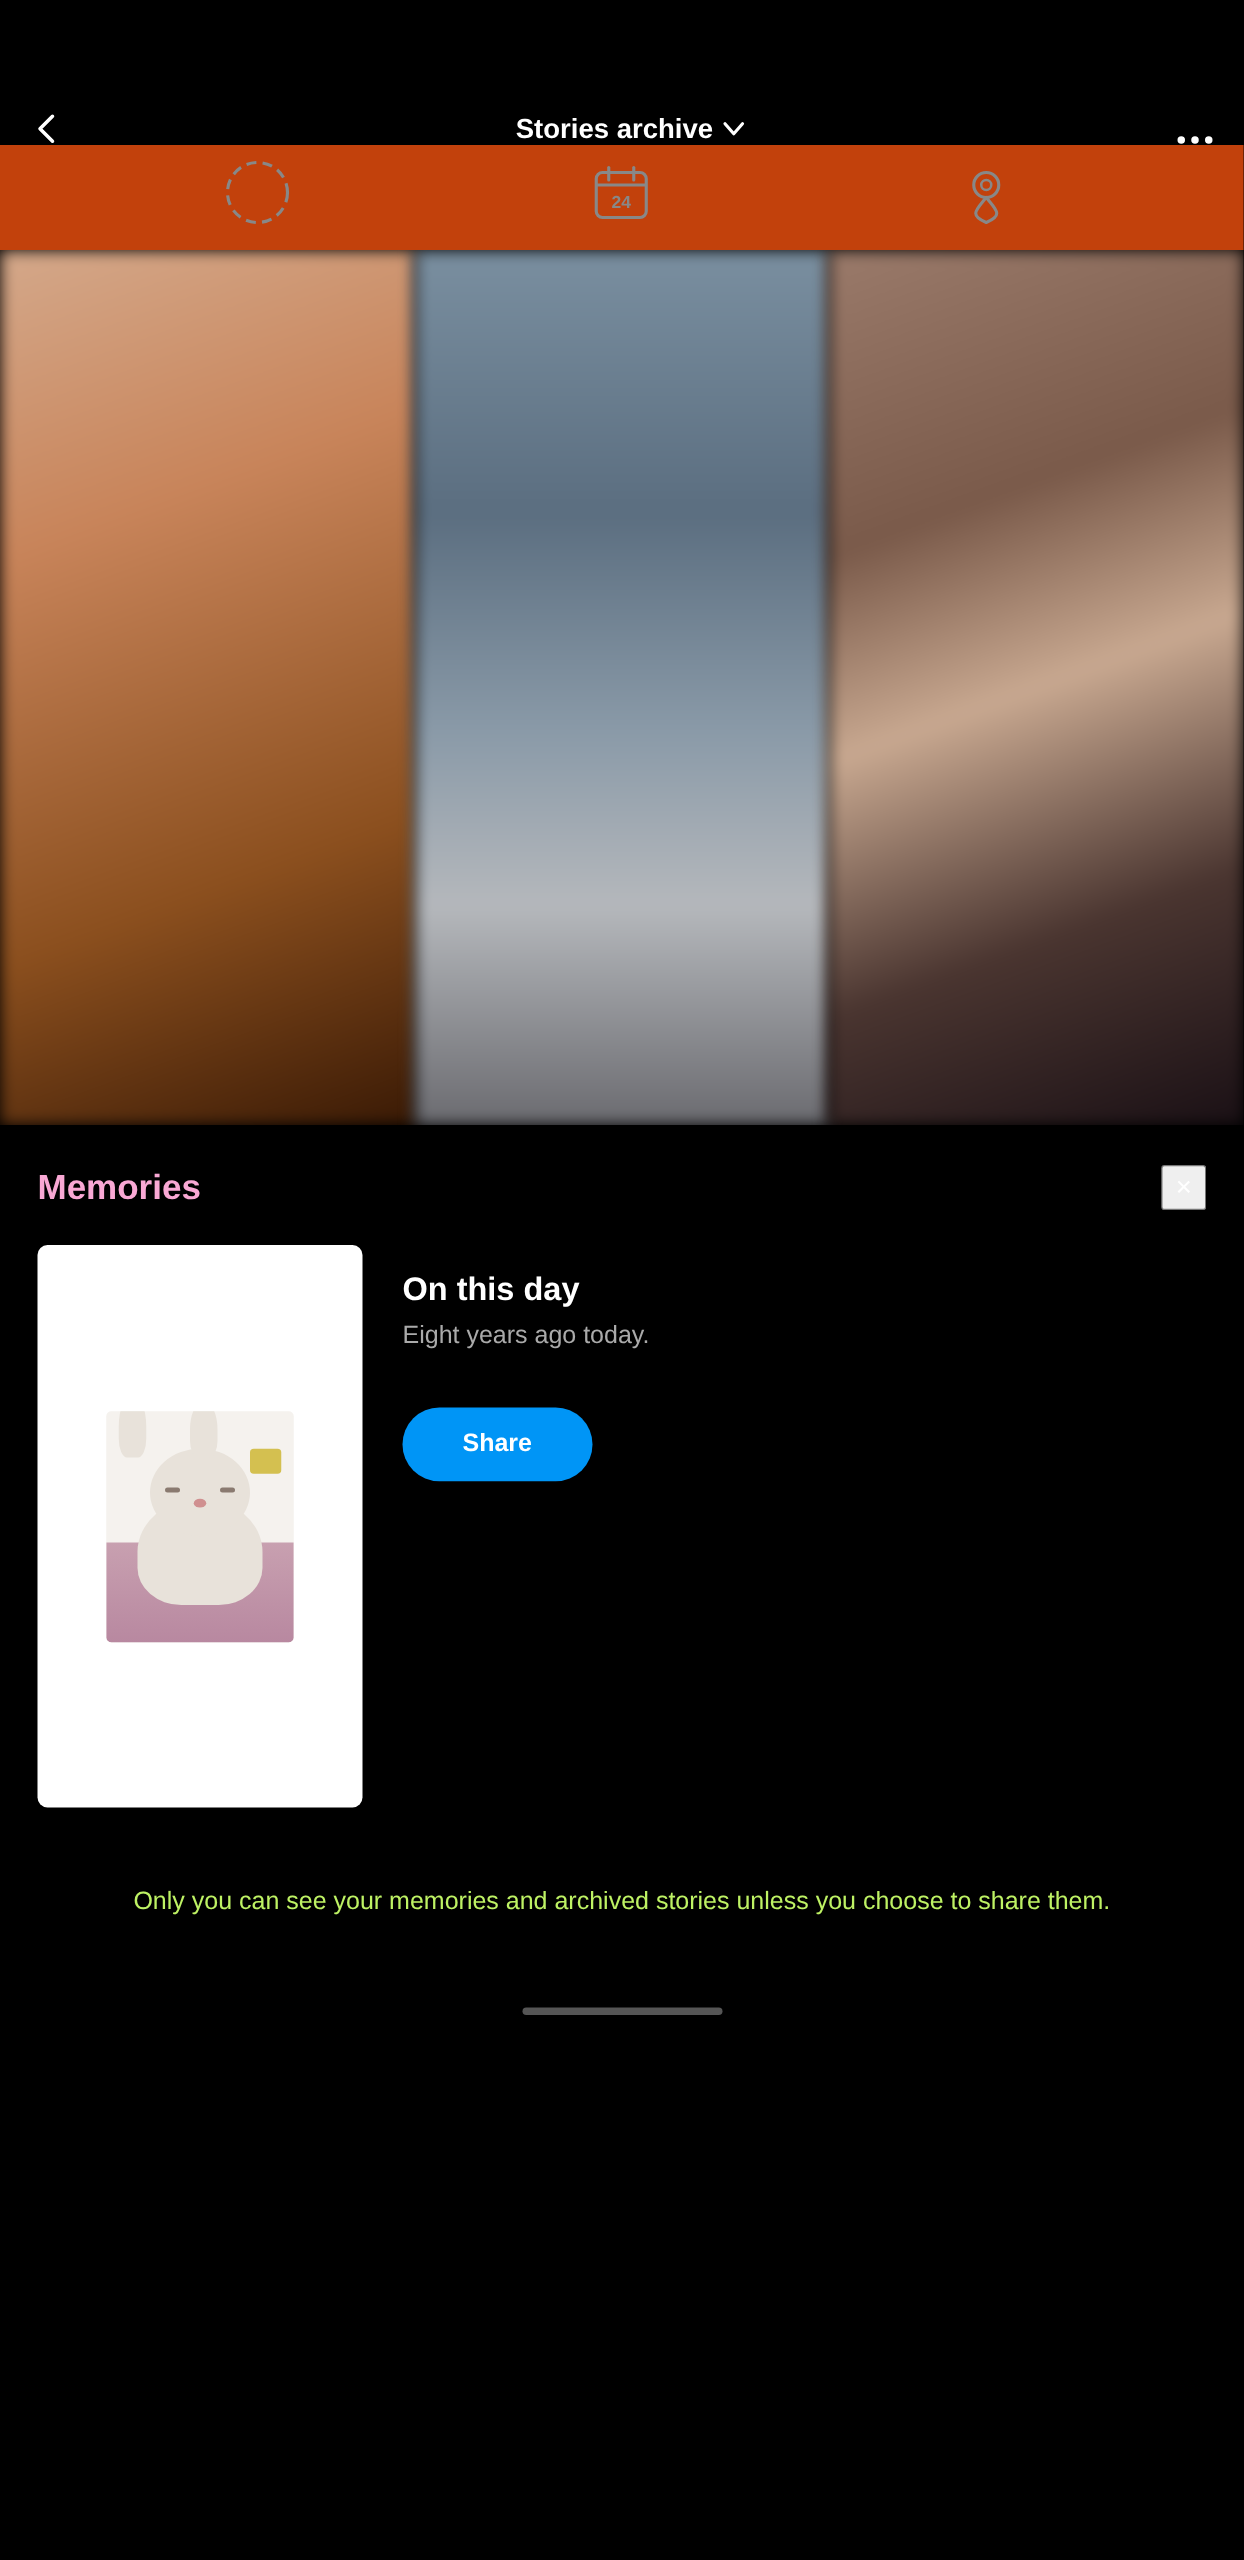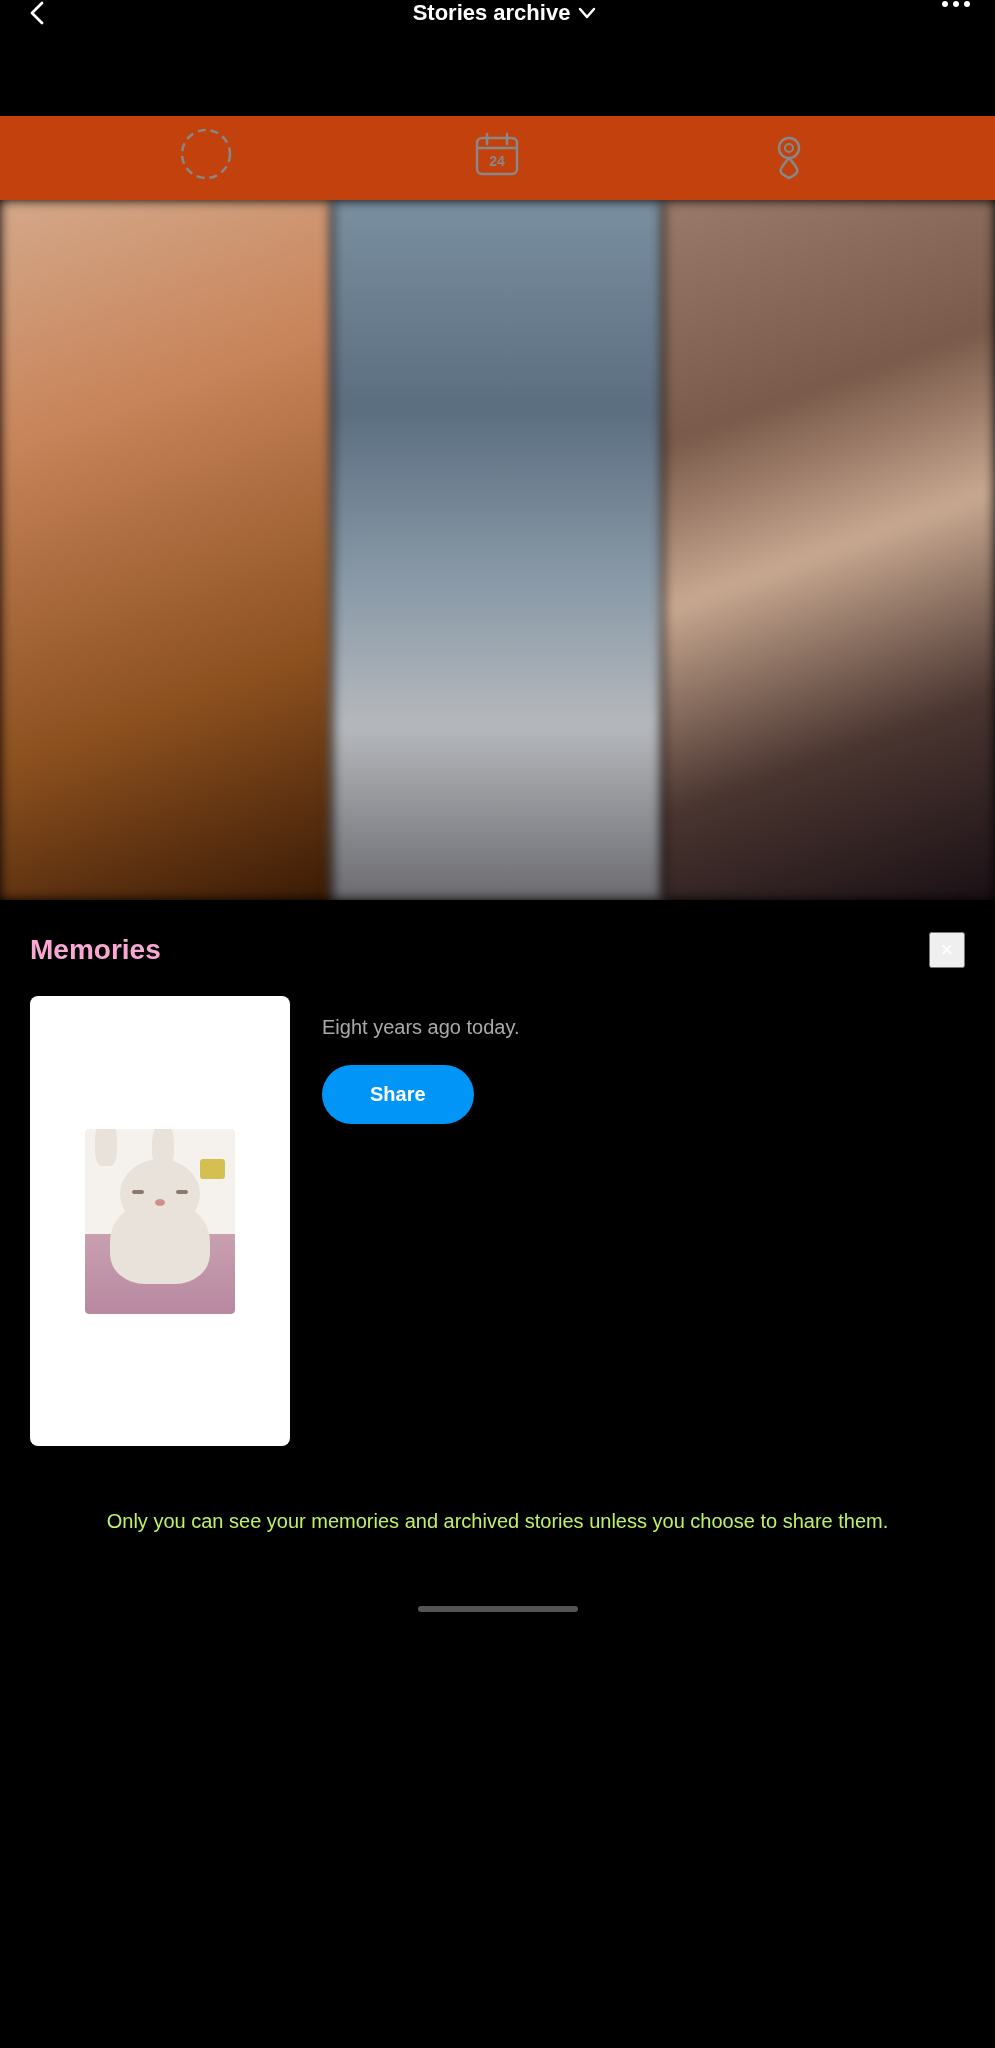--- a/index.html
+++ b/index.html
@@ -10,21 +10,21 @@
       color: #fff;
       font-family: -apple-system, BlinkMacSystemFont, 'Helvetica Neue', sans-serif;
       width: 995px;
       min-height: 2048px;
       overflow-x: hidden;
     }
 
     
     .header {
       display: flex;
-      align-items: flex-start;
+      align-items: flex-end;
       justify-content: space-between;
       padding: 0 24px;
       height: 116px;
       background: #000;
     }
 
     .header-back {
       font-size: 28px;
       color: #fff;
       cursor: pointer;
@@ -151,21 +151,21 @@
     .on-this-day {
       font-size: 26px;
       font-weight: 700;
       color: #fff;
       margin-bottom: 10px;
     }
 
     .years-ago {
       font-size: 20px;
       color: #aaa;
-      margin-bottom: 12px;
+      margin-bottom: 32px;
     }
 
     .share-btn {
       background: #0095f6;
       color: #fff;
       border: none;
       border-radius: 30px;
       padding: 18px 48px;
       font-size: 20px;
       font-weight: 600;
@@ -286,20 +286,21 @@
         <div style="position:absolute;bottom:148px;left:50%;transform:translateX(-8px);width:22px;height:45px;background:#e8e2da;border-radius:50% 50% 30% 30%;"></div>
 
         <div style="position:absolute;bottom:120px;left:50%;transform:translateX(-28px);width:12px;height:4px;background:#8a7a70;border-radius:2px;"></div>
         <div style="position:absolute;bottom:120px;left:50%;transform:translateX(16px);width:12px;height:4px;background:#8a7a70;border-radius:2px;"></div>
 
         <div style="position:absolute;bottom:108px;left:50%;transform:translateX(-5px);width:10px;height:7px;background:#d09090;border-radius:50%;"></div>
       </div>
     </div>
 
     <div class="memory-info">
+      <p class="on-this-day">On this day</p>
       <p class="years-ago">Eight years ago today.</p>
       <button class="share-btn">Share</button>
     </div>
   </div>
 
 </section>
 
 <div class="footer-note">Only you can see your memories and archived stories unless you choose to share them.</div>
 
 <div class="home-indicator">

